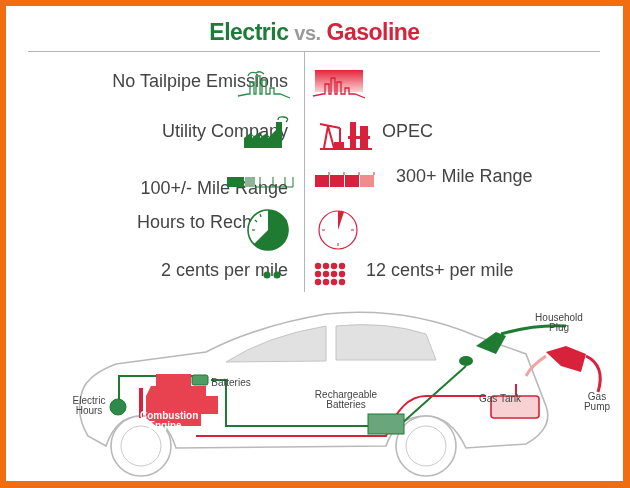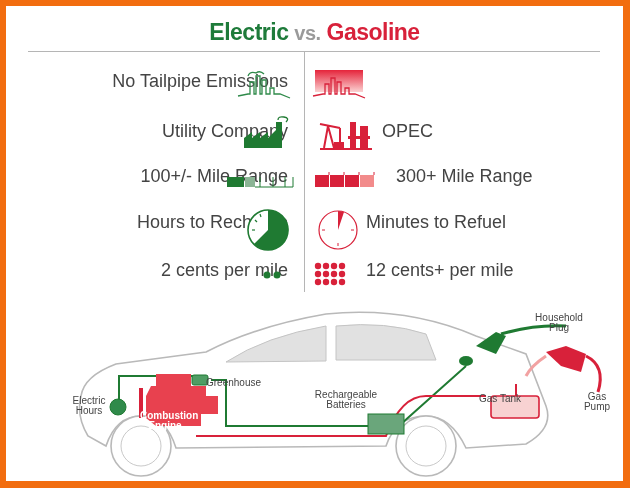--- a/index.html
+++ b/index.html
@@ -24,27 +24,26 @@
   <div class="title">
     <span class="t-green">Electric</span>
     <span class="t-gray">vs.</span>
     <span class="t-red">Gasoline</span>
   </div>
   <div class="hline"></div>
   <div class="vline"></div>
 
   <div class="row lrow" style="top:115px">Utility Company</div>
   <div class="row lrow" style="top:65px">No Tailpipe Emissions</div>
-  <div class="row lrow" style="top:160px">100+/- Mile Range</div>
+  <div class="row lrow" style="top:172px">100+/- Mile Range</div>
   <div class="row lrow" style="top:206px">Hours to Recharge</div>
   <div class="row lrow" style="top:254px">2 cents per mile</div>
 
   <div class="row rrow" style="top:115px;left:376px">OPEC</div>
   <div class="row rrow" style="top:160px;left:390px">300+ Mile Range</div>
-  <div class="row rrow" style="top:206px">Minutes to Refuel</div>
   <div class="row rrow" style="top:254px">12 cents+ per mile</div>
 
   <svg class="icon" style="left:230px;top:62px" width="56" height="32">
     <g fill="none" stroke="#2f8a4a" stroke-width="1.3">
       <path d="M2 28 L12 26 L14 26 L14 14 L18 14 L18 26 L20 26 L20 8 L24 8 L24 26 L26 26 L26 12 L30 12 L30 26 L34 26 L34 20 L38 20 L38 26 L44 26 L54 30"></path>
       <path d="M12 8 Q14 3 20 5 Q24 2 28 6"></path>
     </g>
   </svg>
   <svg class="icon" style="left:236px;top:110px" width="50" height="34">
     <path d="M2 32 L2 22 L10 16 L10 22 L18 16 L18 22 L26 16 L26 22 L34 14 L34 6 L40 6 L40 32 Z" fill="#1f7a32"></path>
@@ -156,19 +155,19 @@
 
     <path d="M470 50 L490 36 L500 40 L490 58 Z" fill="#1f7a32"></path>
     <path d="M495 38 Q530 28 560 30" stroke="#1f7a32" stroke-width="3" fill="none"></path>
 
     <path d="M540 56 L560 50 L580 58 L575 76 L555 70 Z" fill="#d8213a"></path>
     <path d="M540 60 Q525 70 520 80" stroke="#f2a2a2" stroke-width="3" fill="none"></path>
     <path d="M580 60 Q600 70 592 96" stroke="#d8213a" stroke-width="3" fill="none"></path>
   </svg>
 
   <div class="lbl" style="left:64px;top:390px;width:38px">Electric Hours</div>
-  <div class="lbl" style="left:200px;top:372px;width:50px">Greenhouse</div>
+  <div class="lbl" style="left:200px;top:372px;width:50px">Batteries</div>
   <div class="lbl" style="left:134px;top:405px;width:50px;color:#fff;font-weight:bold">Combustion Engine</div>
   <div class="lbl" style="left:308px;top:384px;width:64px">Rechargeable Batteries</div>
   <div class="lbl" style="left:472px;top:388px;width:44px">Gas Tank</div>
   <div class="lbl" style="left:528px;top:307px;width:50px">Household Plug</div>
   <div class="lbl" style="left:576px;top:386px;width:30px">Gas Pump</div>
 </div>
 
 </body></html>

